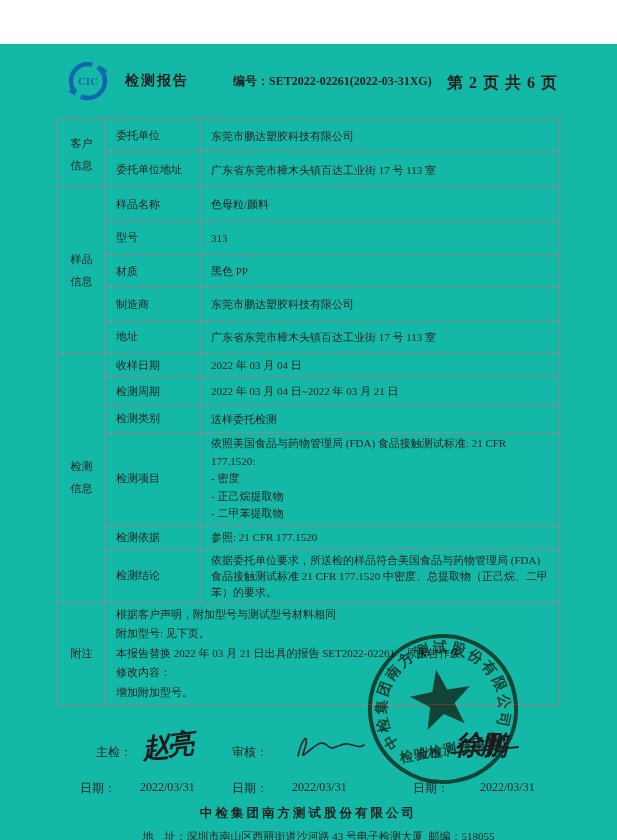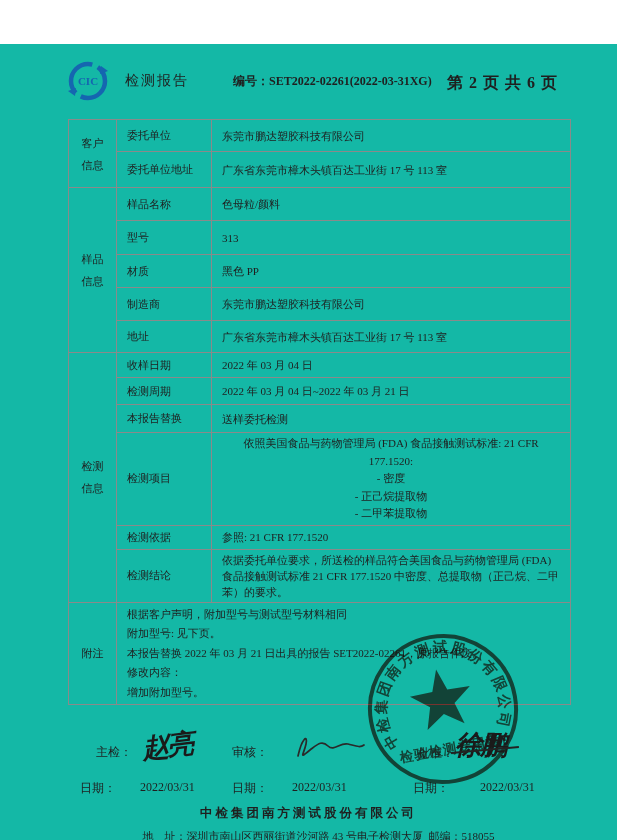--- a/index.html
+++ b/index.html
@@ -1,33 +1,33 @@
 <!DOCTYPE html>
 <html><head>
 <meta charset="utf-8">
 <style>
   html,body{margin:0;padding:0;background:#ffffff;}
   .page{position:relative;width:617px;height:840px;background:#14b8a6;overflow:hidden;
         font-family:"Liberation Serif","DejaVu Serif",serif;color:#1f1f1f;margin-top:44px;}
   
   .hdr{position:absolute;top:16px;left:57px;right:57px;height:44px;}
   .logo{position:absolute;left:10px;top:0;width:42px;height:42px;}
-  .hdr-title{position:absolute;left:68px;top:12px;font-size:14px;font-weight:normal;letter-spacing:2px;}
+  .hdr-title{position:absolute;left:68px;top:12px;font-size:14px;font-weight:bold;letter-spacing:2px;}
   .hdr-no{position:absolute;left:176px;top:13px;font-size:12px;font-weight:bold;}
   .hdr-page{position:absolute;right:2px;top:13px;font-size:16px;font-weight:bold;letter-spacing:1px;}
   
-  table.rep{position:absolute;top:75px;left:68px;width:503px;border-collapse:collapse;table-layout:fixed;}
+  table.rep{position:absolute;top:75px;left:57px;width:503px;border-collapse:collapse;table-layout:fixed;}
   table.rep td{border:1px solid #8a8a8a;font-size:11px;padding:2px 10px;vertical-align:middle;}
   td.sec{width:46px;text-align:center;line-height:22px;padding:2px 4px;}
   td.lbl{width:94px;padding-left:13px;}
   td.val{padding-left:14px;line-height:16px;}
   tr.h32{height:32px}tr.h36{height:36px}tr.h33{height:33px}tr.h34{height:34px}
   tr.h25{height:25px}tr.h27{height:27px}tr.h28{height:28px}tr.h88{height:88px}
   tr.h24{height:24px}tr.h46{height:46px}tr.h100{height:100px}
-  .mline div{line-height:17.5px;text-align:center;}
+  .mline div{line-height:17.5px;}
   .para{line-height:16px;}
   td.note{padding:6px 10px 6px 14px;vertical-align:top;}
   td.note div{line-height:19.5px;}
   
   .stamp{position:absolute;left:362px;top:584px;width:162px;height:162px;z-index:6;
          transform:rotate(-10deg);opacity:.87;mix-blend-mode:multiply;pointer-events:none;}
   
   .abs{position:absolute;font-size:12px;}
   .sig-name{position:absolute;font-size:27px;font-weight:bold;font-style:italic;
             font-family:"Liberation Serif",serif;color:#1a1a1a;transform:rotate(-7deg);
@@ -115,21 +115,21 @@
         <div>信息</div>
       </td>
       <td class="lbl">收样日期</td>
       <td class="val">2022 年 03 月 04 日</td>
     </tr>
     <tr class="h27">
       <td class="lbl">检测周期</td>
       <td class="val">2022 年 03 月 04 日~2022 年 03 月 21 日</td>
     </tr>
     <tr class="h28">
-      <td class="lbl">本报告替换</td>
+      <td class="lbl">检测类别</td>
       <td class="val">送样委托检测</td>
     </tr>
     <tr class="h88">
       <td class="lbl">检测项目</td>
       <td class="val mline">
         <div>依照美国食品与药物管理局 (FDA) 食品接触测试标准: 21 CFR</div>
         <div>177.1520:</div>
         <div>- 密度</div>
         <div>- 正己烷提取物</div>
         <div>- 二甲苯提取物</div>

